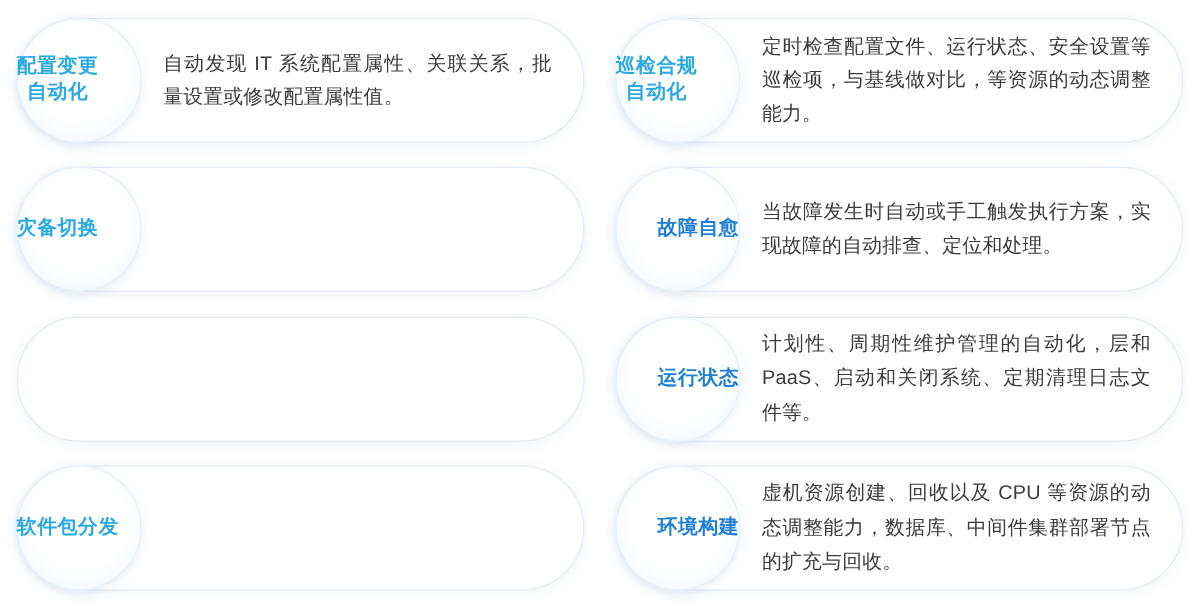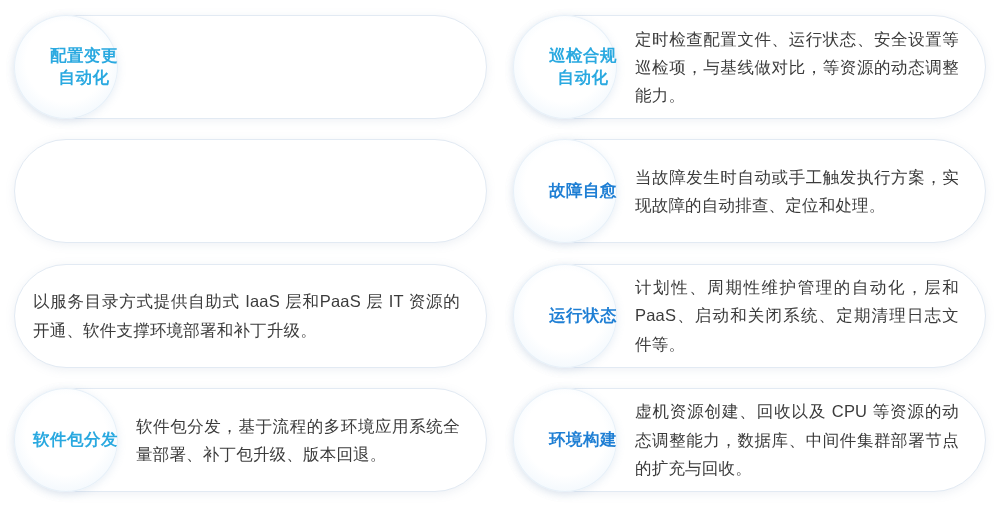--- a/index.html
+++ b/index.html
@@ -46,21 +46,21 @@
     position: relative;
     flex: 0 0 auto;
     width: 104px;
     height: 104px;
     margin-left: -1px;
     border-radius: 52px;
     background: radial-gradient(circle at 50% 45%, #ffffff 52%, #f2f8fd 78%, #e8f2fb 100%);
     box-shadow: 0 0 0 1px #e7f0f8 inset, 0 2px 9px rgba(110, 150, 190, 0.16);
     display: flex;
     align-items: center;
-    justify-content: flex-end;
+    justify-content: flex-start;
     z-index: 2;
   }
   .badge-text {
     text-align: center;
     font-size: 16.5px;
     font-weight: bold;
     line-height: 1.32;
     letter-spacing: 0.5px;
     white-space: pre-line;
   }
@@ -68,81 +68,83 @@
     flex: 1 1 auto;
     padding: 0 26px 0 18px;
     font-size: 16.5px;
     line-height: 1.72;
     color: #3b3b3b;
     letter-spacing: 0.2px;
     text-align: justify;
     white-space: pre-line;
   }
   .c-blue   { color: #2aa9e0; }
-  .c-deep   { color: #1f7fd4; }
+  .c-deep   { color: #1f7fd4; margin-left: 35px; }
 </style>
 </head>
 <body>
 
 <div class="board">
 
   <div class="cell">
     <div class="card">
       <div class="badge">
         <div class="badge-text c-blue">配置变更
 自动化</div>
       </div>
+      <div class="desc">自动发现 IT 系统配置属性、关联关系，批量设置或修改配置属性值。</div>
     </div>
   </div>
 
   <div class="cell">
     <div class="card">
       <div class="badge">
         <div class="badge-text c-blue">巡检合规
 自动化</div>
       </div>
       <div class="desc">定时检查配置文件、运行状态、安全设置等巡检项，与基线做对比，等资源的动态调整能力。</div>
     </div>
   </div>
 
   <div class="cell">
     <div class="card">
+      <div class="badge">
+        <div class="badge-text c-blue">灾备切换</div>
+      </div>
     </div>
   </div>
 
   <div class="cell">
     <div class="card">
       <div class="badge">
         <div class="badge-text c-deep">故障自愈</div>
       </div>
       <div class="desc">当故障发生时自动或手工触发执行方案，实现故障的自动排查、定位和处理。</div>
     </div>
   </div>
 
   <div class="cell">
     <div class="card">
-      <div class="desc">以服务目录方式提供自助式 IaaS 层和PaaS 层 IT 资源的开通、软件支撑环境部署和补丁升级。</div>
     </div>
   </div>
 
   <div class="cell">
     <div class="card">
       <div class="badge">
         <div class="badge-text c-deep">运行状态</div>
       </div>
       <div class="desc">计划性、周期性维护管理的自动化，层和PaaS、启动和关闭系统、定期清理日志文件等。</div>
     </div>
   </div>
 
   <div class="cell">
     <div class="card">
       <div class="badge">
         <div class="badge-text c-blue">软件包分发</div>
       </div>
-      <div class="desc">软件包分发，基于流程的多环境应用系统全量部署、补丁包升级、版本回退。</div>
     </div>
   </div>
 
   <div class="cell">
     <div class="card">
       <div class="badge">
         <div class="badge-text c-deep">环境构建</div>
       </div>
       <div class="desc">虚机资源创建、回收以及 CPU 等资源的动态调整能力，数据库、中间件集群部署节点的扩充与回收。</div>
     </div>

